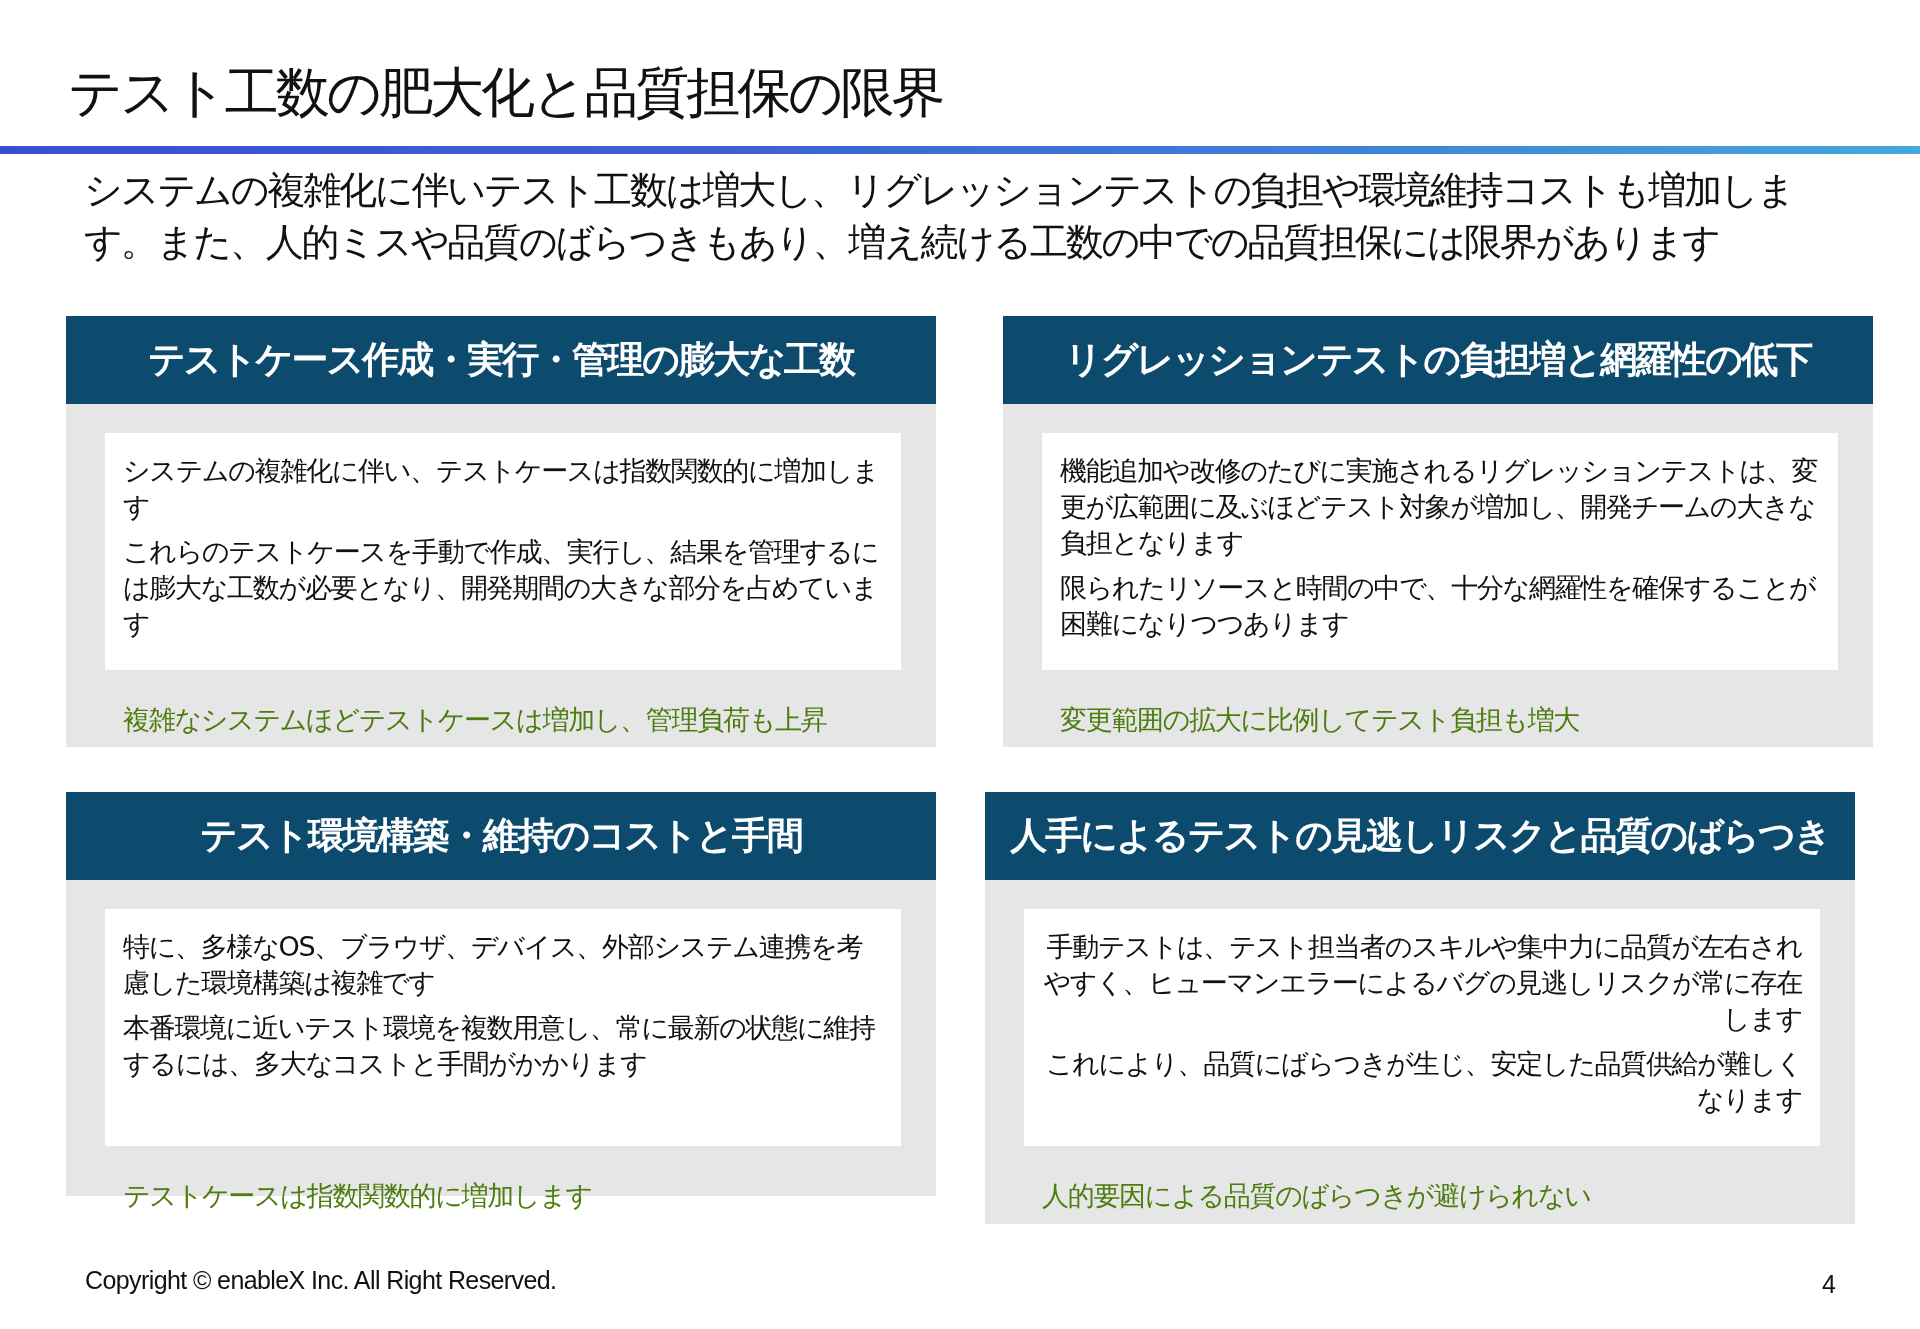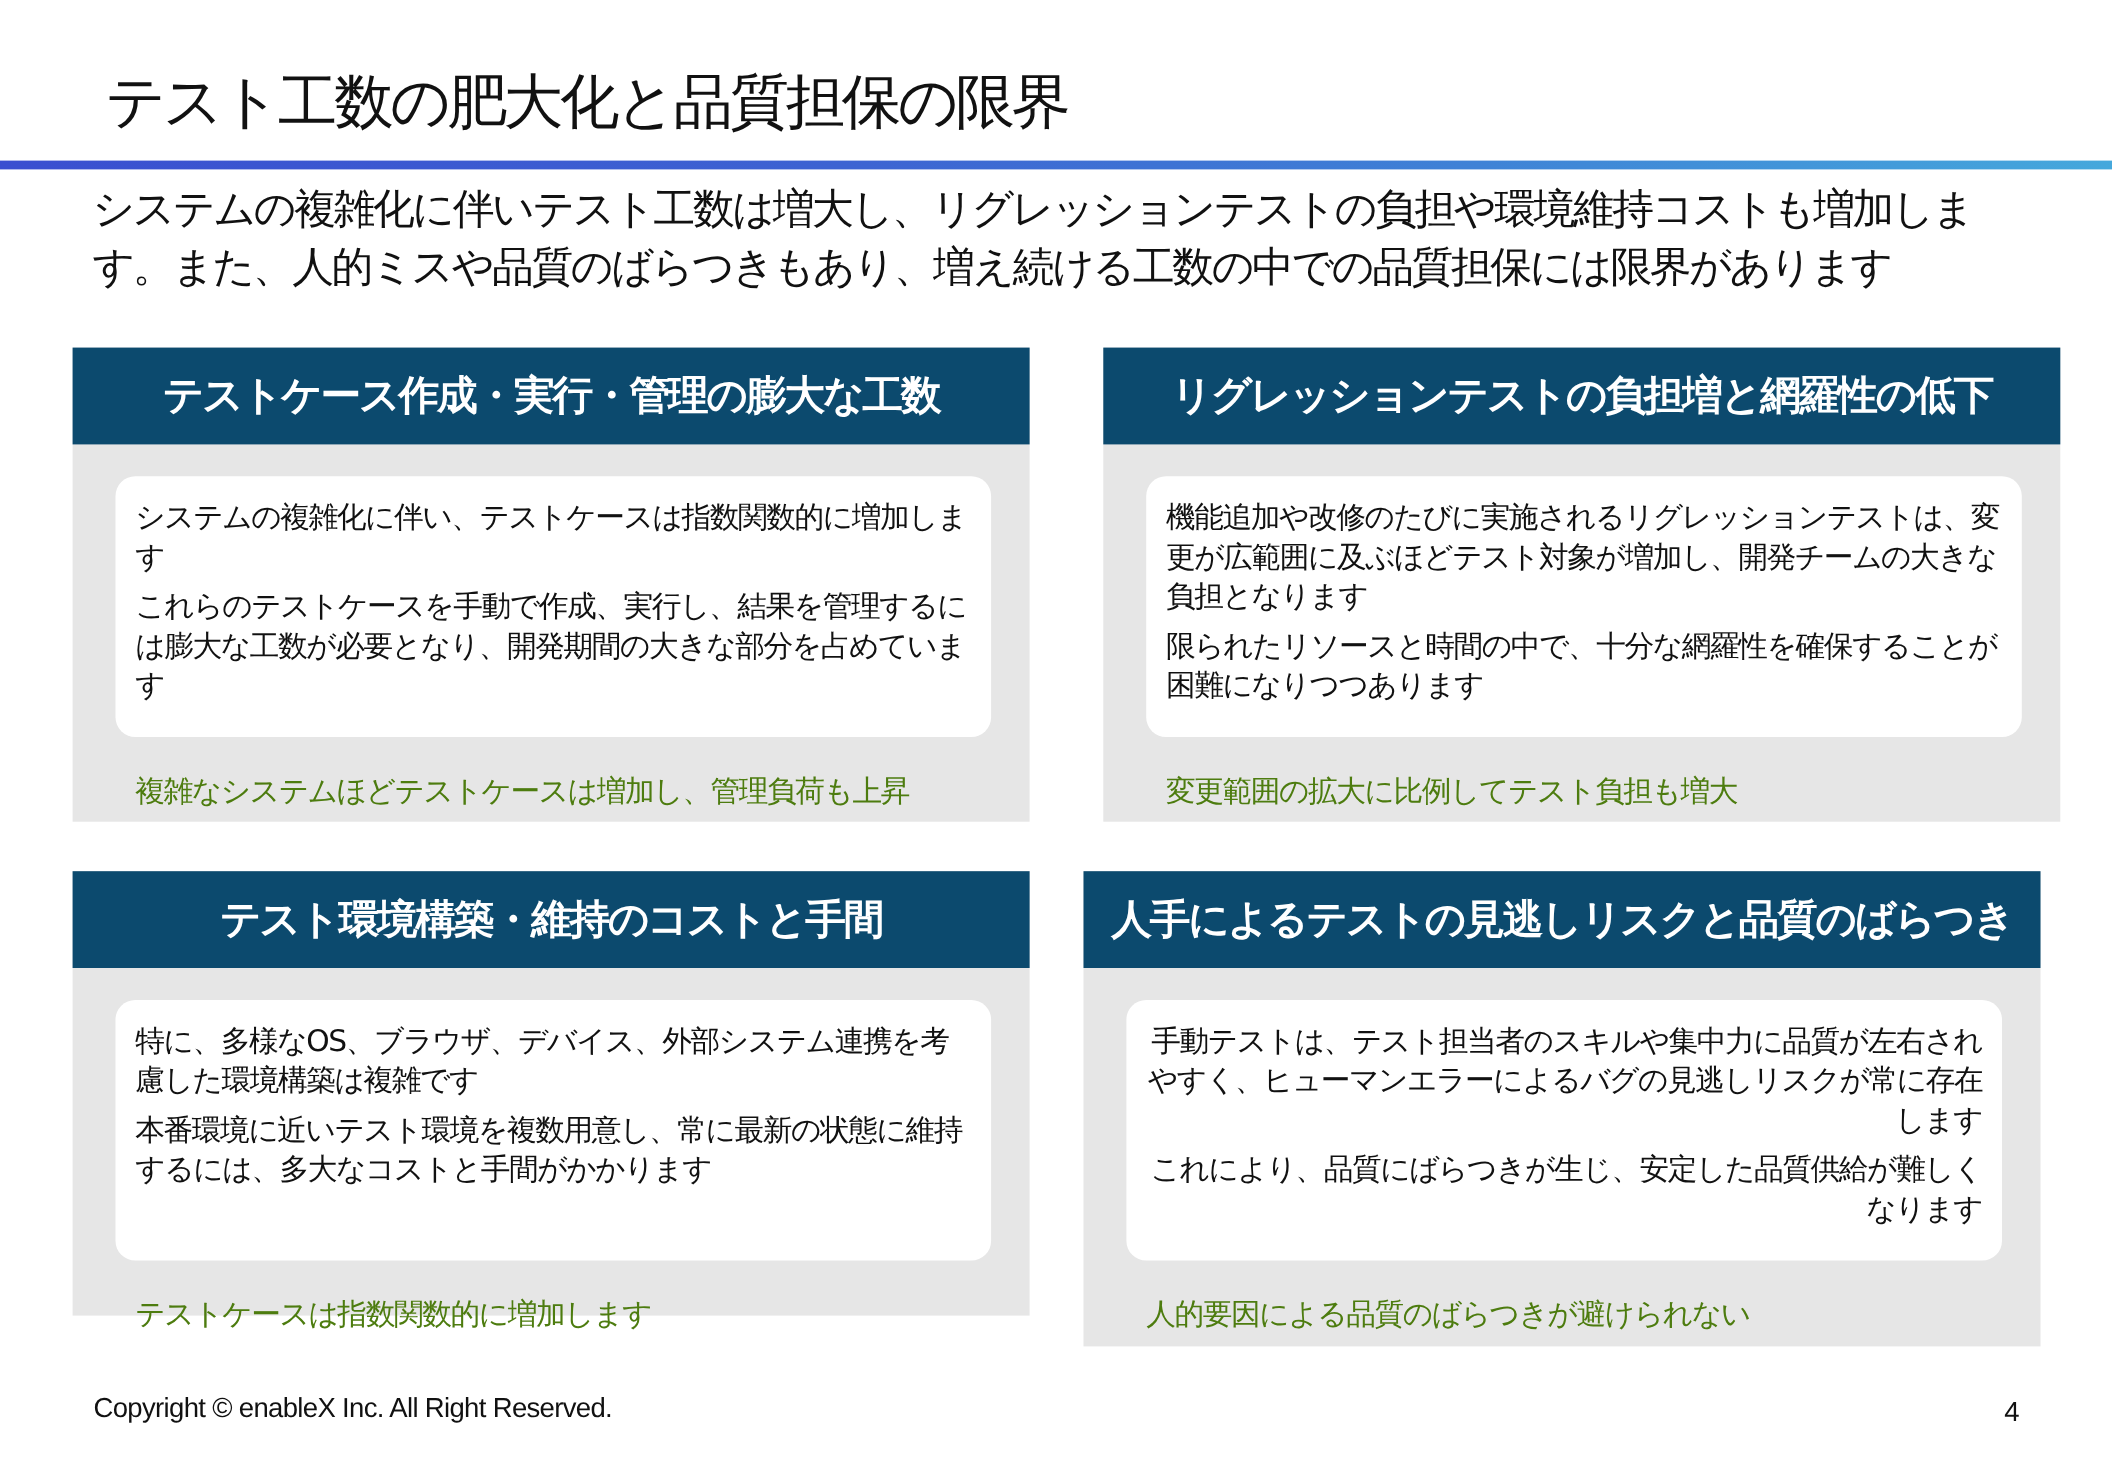--- a/index.html
+++ b/index.html
@@ -2,21 +2,21 @@
 <html><head>
 <meta charset="utf-8">
 <style>
   html, body { margin: 0; padding: 0; }
   body {
     width: 1920px; height: 1329px; position: relative; overflow: hidden;
     background: #ffffff; color: #111111;
     font-family: "DejaVu Sans", "Liberation Sans", sans-serif;
   }
   .slide-title {
-    position: absolute; left: 96px; top: 58px;
+    position: absolute; left: 68px; top: 58px;
     font-size: 54px; line-height: 70px; letter-spacing: -3px;
     color: #111; white-space: nowrap;
   }
   .title-rule {
     position: absolute; left: 0; top: 146px; width: 1920px; height: 8px;
     background: linear-gradient(90deg, #3a4fd0 0%, #3d63d2 40%, #3f82d6 70%, #45a8dc 100%);
   }
   .lead {
     position: absolute; left: 84px; top: 164px; width: 1780px;
     font-size: 38px; line-height: 52px; letter-spacing: -2.2px; color: #111;
@@ -24,21 +24,21 @@
   .panel {
     position: absolute; width: 870px; background: #e6e6e6;
   }
   .panel-header {
     height: 88px; background: #0c4a6e; color: #ffffff;
     display: flex; align-items: center; justify-content: center;
     font-size: 37px; letter-spacing: -2px; white-space: nowrap; font-weight: bold;
   }
   .panel-box {
     position: absolute; left: 39px; top: 117px; width: 796px; height: 237px;
-    background: #ffffff; box-sizing: border-box; padding: 20px 18px 0 18px; border-radius: 18px;
+    background: #ffffff; box-sizing: border-box; padding: 20px 18px 0 18px;
   }
   .panel-box p {
     margin: 0 0 9px 0; font-size: 27px; line-height: 36px; letter-spacing: -1.3px; color: #111;
   }
   .panel-summary {
     position: absolute; left: 57px; top: 386px;
     font-size: 27px; line-height: 36px; letter-spacing: -1.3px; color: #4d7c0f; white-space: nowrap;
   }
   .footer-copy {
     position: absolute; left: 85px; top: 1266px;

